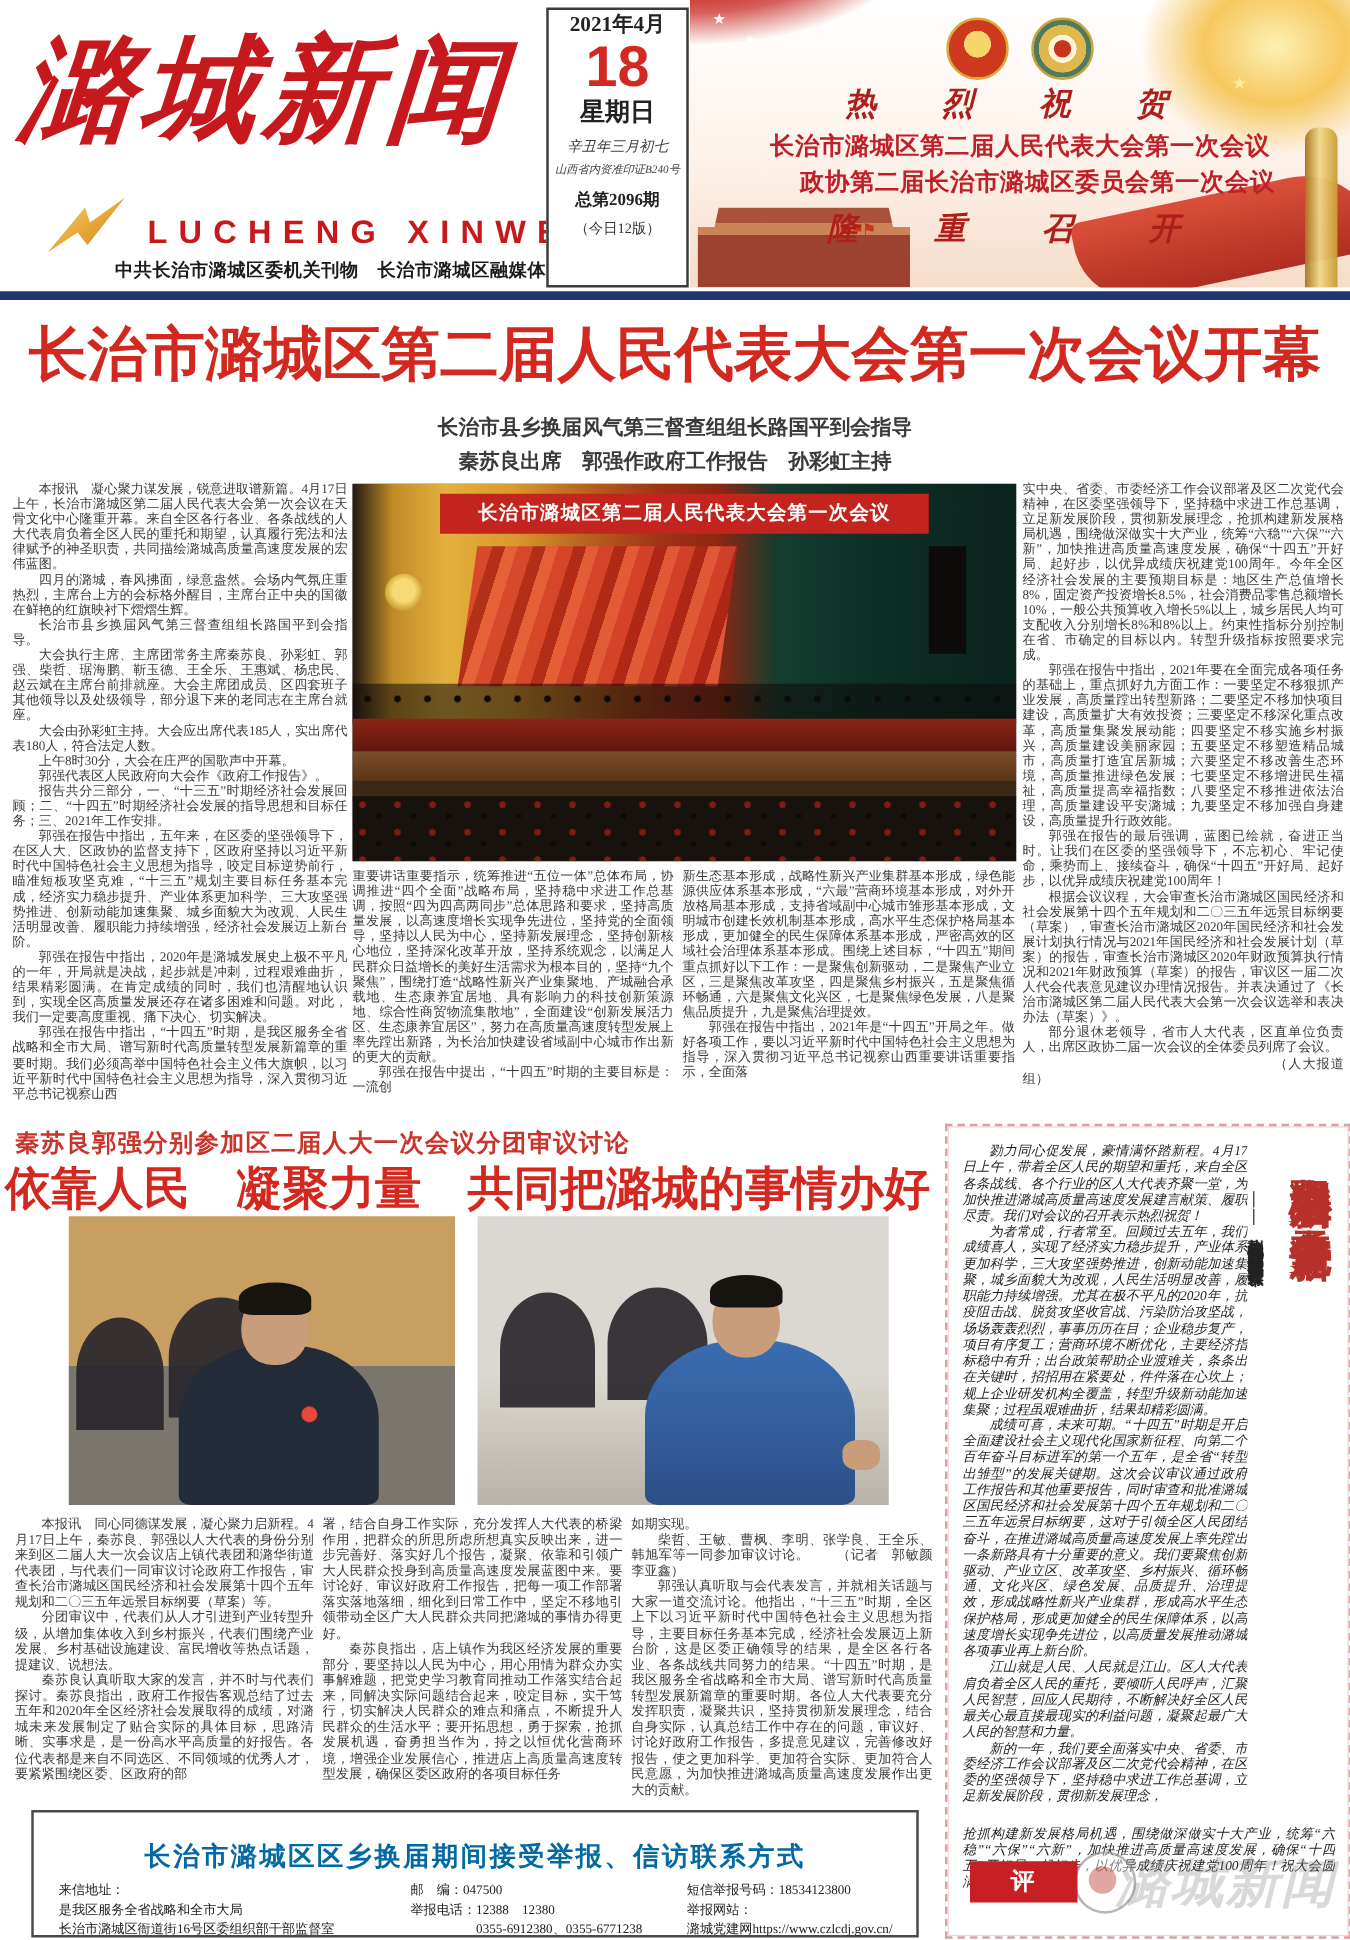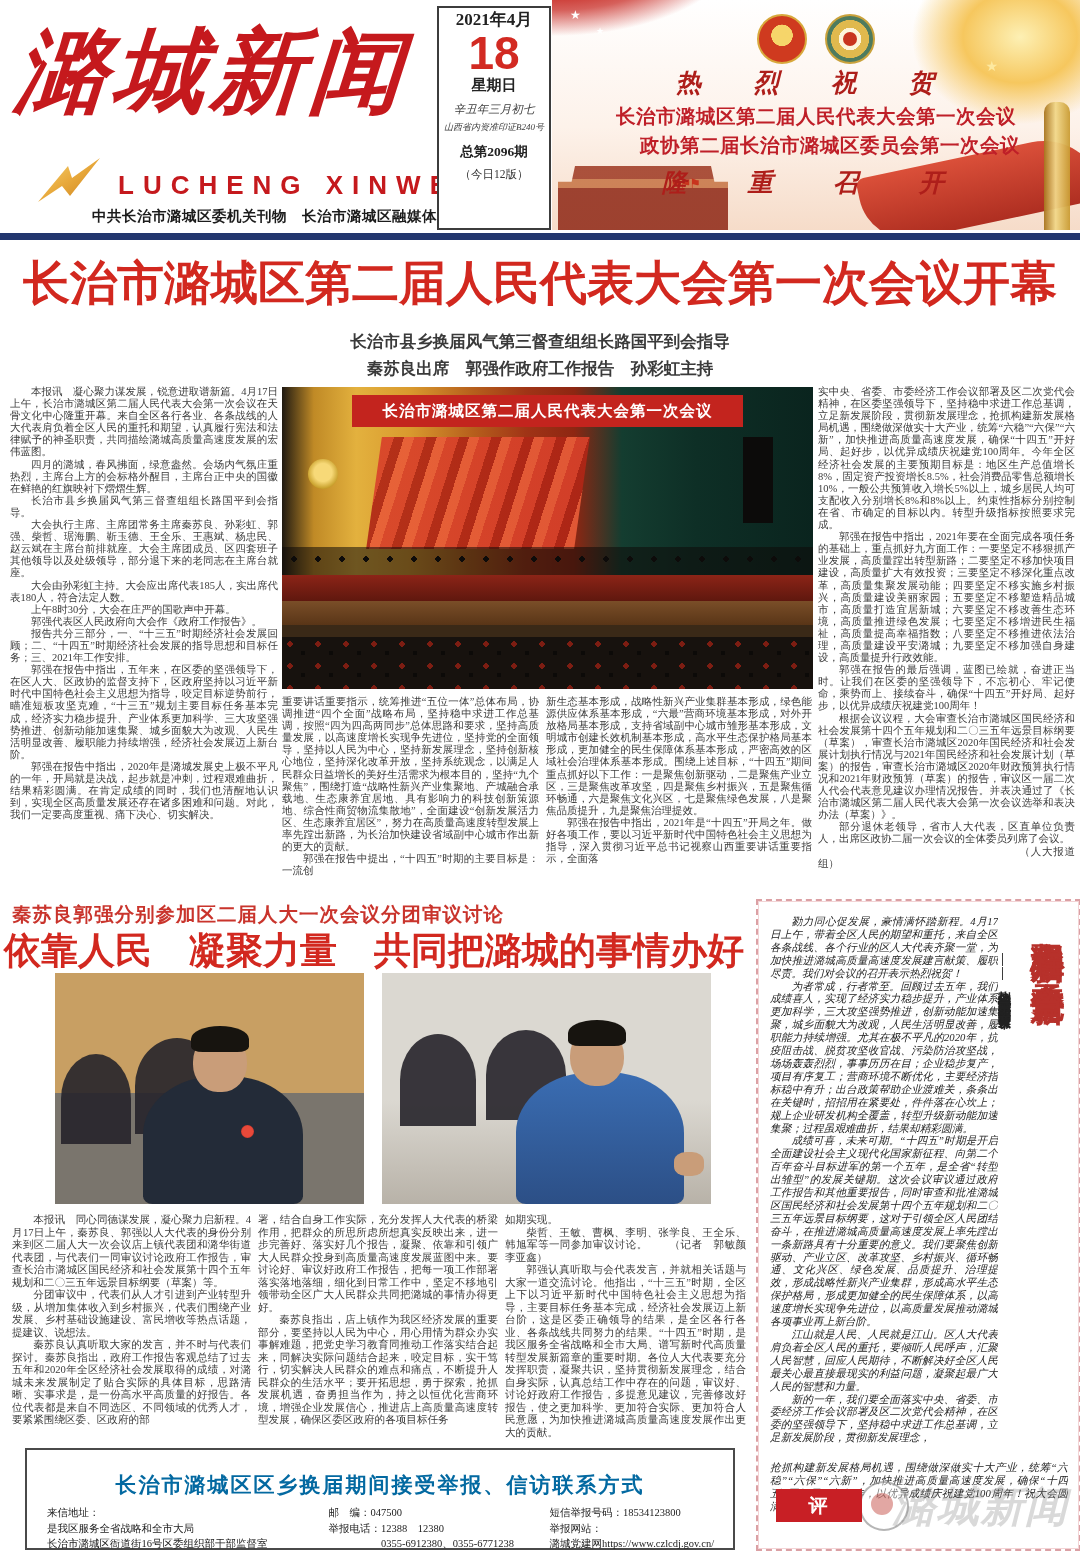--- a/index.html
+++ b/index.html
@@ -13,21 +13,21 @@
     font-family:"DejaVu Serif",serif;transform:skewX(-4deg);}
   .masthead-latin{left:118px;top:170px;font-size:26px;font-weight:bold;color:#c5191d;
     letter-spacing:9px;font-family:"Liberation Sans",sans-serif;}
   .masthead-tagline{left:92px;top:207px;font-size:14.5px;font-weight:bold;color:#1c1c1c;letter-spacing:0.5px;}
   .swallow{left:36px;top:156px;width:66px;height:48px;}
 
   .date-box{left:437px;top:6px;width:110px;height:220px;border:2px solid #3c3c3c;
     text-align:center;background:#fff;}
   .db-month{font-size:17px;font-weight:bold;}
   .db-day{font-size:46px;line-height:40px;font-weight:bold;color:#d22a22;font-family:"Liberation Sans",sans-serif;margin-top:2px;}
-  .db-week{font-size:15px;font-weight:bold;margin-top:3px;}
+  .db-week{font-size:20px;font-weight:bold;margin-top:3px;}
   .db-lunar{font-size:11.5px;margin-top:7px;color:#3e3e3e;font-style:italic;}
   .db-lic{font-size:9px;margin-top:4px;color:#3e3e3e;font-style:italic;}
   .db-issue{font-size:13.5px;font-weight:bold;margin-top:9px;}
   .db-pages{font-size:11.5px;margin-top:6px;color:#333;}
 
   
   .banner{left:552px;top:0;width:528px;height:230px;overflow:hidden;
     background:linear-gradient(180deg,#ffffff 0%,#fdf2ea 55%,#f6dcc9 100%);}
   .b-silk{left:-40px;top:-60px;width:420px;height:160px;
     background:radial-gradient(60% 80% at 10% 0%,#c6231c 38%,rgba(198,35,28,.72) 55%,rgba(198,35,28,0) 75%);}
@@ -211,20 +211,21 @@
       <p>本报讯　凝心聚力谋发展，锐意进取谱新篇。4月17日上午，长治市潞城区第二届人民代表大会第一次会议在天骨文化中心隆重开幕。来自全区各行各业、各条战线的人大代表肩负着全区人民的重托和期望，认真履行宪法和法律赋予的神圣职责，共同描绘潞城高质量高速度发展的宏伟蓝图。</p>
       <p>四月的潞城，春风拂面，绿意盎然。会场内气氛庄重热烈，主席台上方的会标格外醒目，主席台正中央的国徽在鲜艳的红旗映衬下熠熠生辉。</p>
       <p>长治市县乡换届风气第三督查组组长路国平到会指导。</p>
       <p>大会执行主席、主席团常务主席秦苏良、孙彩虹、郭强、柴哲、琚海鹏、靳玉德、王全乐、王惠斌、杨忠民、赵云斌在主席台前排就座。大会主席团成员、区四套班子其他领导以及处级领导，部分退下来的老同志在主席台就座。</p>
       <p>大会由孙彩虹主持。大会应出席代表185人，实出席代表180人，符合法定人数。</p>
       <p>上午8时30分，大会在庄严的国歌声中开幕。</p>
       <p>郭强代表区人民政府向大会作《政府工作报告》。</p>
       <p>报告共分三部分，一、“十三五”时期经济社会发展回顾；二、“十四五”时期经济社会发展的指导思想和目标任务；三、2021年工作安排。</p>
       <p>郭强在报告中指出，五年来，在区委的坚强领导下，在区人大、区政协的监督支持下，区政府坚持以习近平新时代中国特色社会主义思想为指导，咬定目标逆势前行，瞄准短板攻坚克难，“十三五”规划主要目标任务基本完成，经济实力稳步提升、产业体系更加科学、三大攻坚强势推进、创新动能加速集聚、城乡面貌大为改观、人民生活明显改善、履职能力持续增强，经济社会发展迈上新台阶。</p>
       <p>郭强在报告中指出，2020年是潞城发展史上极不平凡的一年，开局就是决战，起步就是冲刺，过程艰难曲折，结果精彩圆满。在肯定成绩的同时，我们也清醒地认识到，实现全区高质量发展还存在诸多困难和问题。对此，我们一定要高度重视、痛下决心、切实解决。</p>
+      <p>郭强在报告中指出，“十四五”时期，是我区服务全省战略和全市大局、谱写新时代高质量转型发展新篇章的重要时期。我们必须高举中国特色社会主义伟大旗帜，以习近平新时代中国特色社会主义思想为指导，深入贯彻习近平总书记视察山西</p>
     </div>
 
   <div class="abs photo">
     <div class="abs ph-backdrop"></div>
     <div class="abs ph-flags"></div>
     <div class="abs ph-emblem"></div>
     <div class="abs ph-speaker"></div>
     <div class="abs ph-leaders"></div>
     <div class="abs ph-table"></div>
     <div class="abs ph-stagefront"></div>

